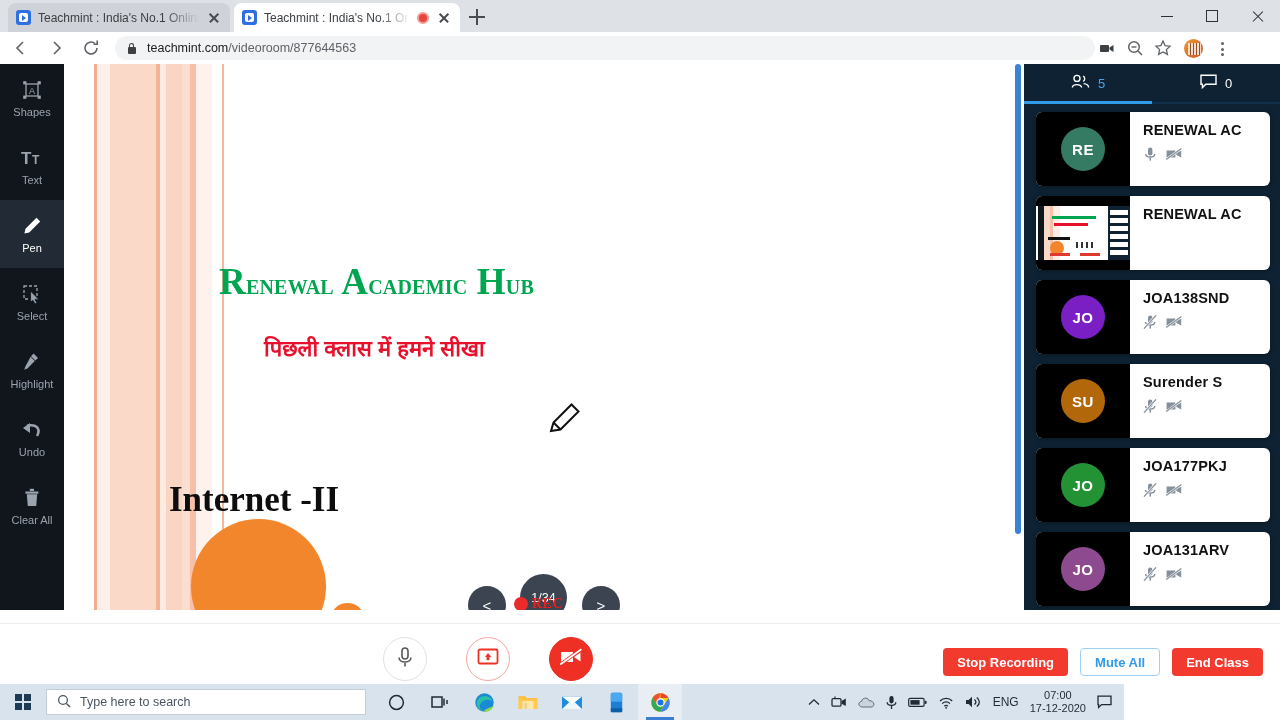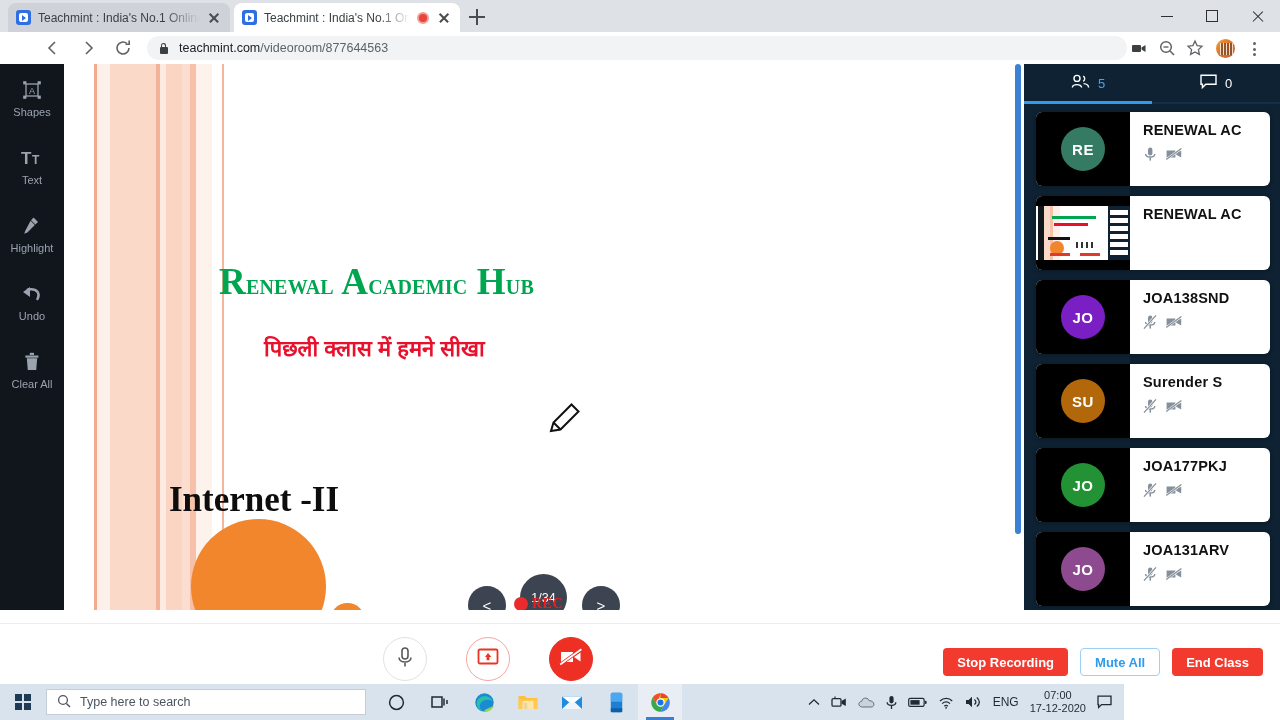--- a/index.html
+++ b/index.html
@@ -82,21 +82,21 @@
   .win-max i {
     left: 16px; top: 10px; width: 12px; height: 12px;
     background: transparent; border: 1.4px solid #303030;
   }
   .win-close i { left: 16px; top: 15.5px; width: 14px; height: 1.4px; }
   .win-close i:first-child { transform: rotate(45deg); }
   .win-close i:last-child { transform: rotate(-45deg); }
 
   .toolbar {
     position: absolute; left: 0; top: 32px; width: 1280px; height: 32px;
-    background: #ffffff; display: flex; align-items: center; padding-left: 32px;
+    background: #ffffff; display: flex; align-items: center;
   }
   .nav-btn {
     width: 28px; height: 28px; margin-left: 7px; position: relative;
     color: #5f6368;
   }
   .nav-btn svg { position: absolute; left: 5px; top: 5px; }
   .omnibox {
     margin-left: 10px; height: 24px; flex: 1;
     background: #f1f3f4; border-radius: 12px;
     display: flex; align-items: center; padding: 0 10px;
@@ -444,21 +444,38 @@
       <div class="tool">
         <span class="glyph">
           <svg width="24" height="20" viewBox="0 0 24 20">
             <text x="1" y="16" font-size="17" font-weight="bold" fill="currentColor" font-family="Liberation Sans, sans-serif">T</text>
             <text x="12" y="16" font-size="12" font-weight="bold" fill="currentColor" font-family="Liberation Sans, sans-serif">T</text>
           </svg>
         </span>
         <span class="tlabel">Text</span>
       </div>
 
-
+      <div class="tool active">
+        <span class="glyph">
+          <svg width="22" height="22" viewBox="0 0 22 22">
+            <path d="M15.5 2.8 L19.2 6.5 L8.2 17.5 L3.4 18.6 L4.5 13.8 Z" fill="currentColor"></path>
+          </svg>
+        </span>
+        <span class="tlabel">Pen</span>
+      </div>
+
+      <div class="tool">
+        <span class="glyph">
+          <svg width="22" height="22" viewBox="0 0 22 22">
+            <rect x="3" y="3" width="13" height="13" fill="none" stroke="currentColor" stroke-width="1.3" stroke-dasharray="3 2"></rect>
+            <path d="M9.5 8 L17.5 16 L14 16.4 L16 20 L14 21 L12 17.4 L9.6 19 Z" fill="currentColor" stroke="#11161d" stroke-width="0.9"></path>
+          </svg>
+        </span>
+        <span class="tlabel">Select</span>
+      </div>
 
       <div class="tool">
         <span class="glyph">
           <svg width="22" height="22" viewBox="0 0 22 22">
             <path d="M12.6 2.6 L17 7 L14.4 9.6 L10 5.2 Z" fill="currentColor"></path>
             <path d="M9.6 5.8 L13.8 10 L6.4 17.4 L3.2 18.8 L4.4 15.4 Z" fill="currentColor"></path>
           </svg>
         </span>
         <span class="tlabel">Highlight</span>
       </div>

